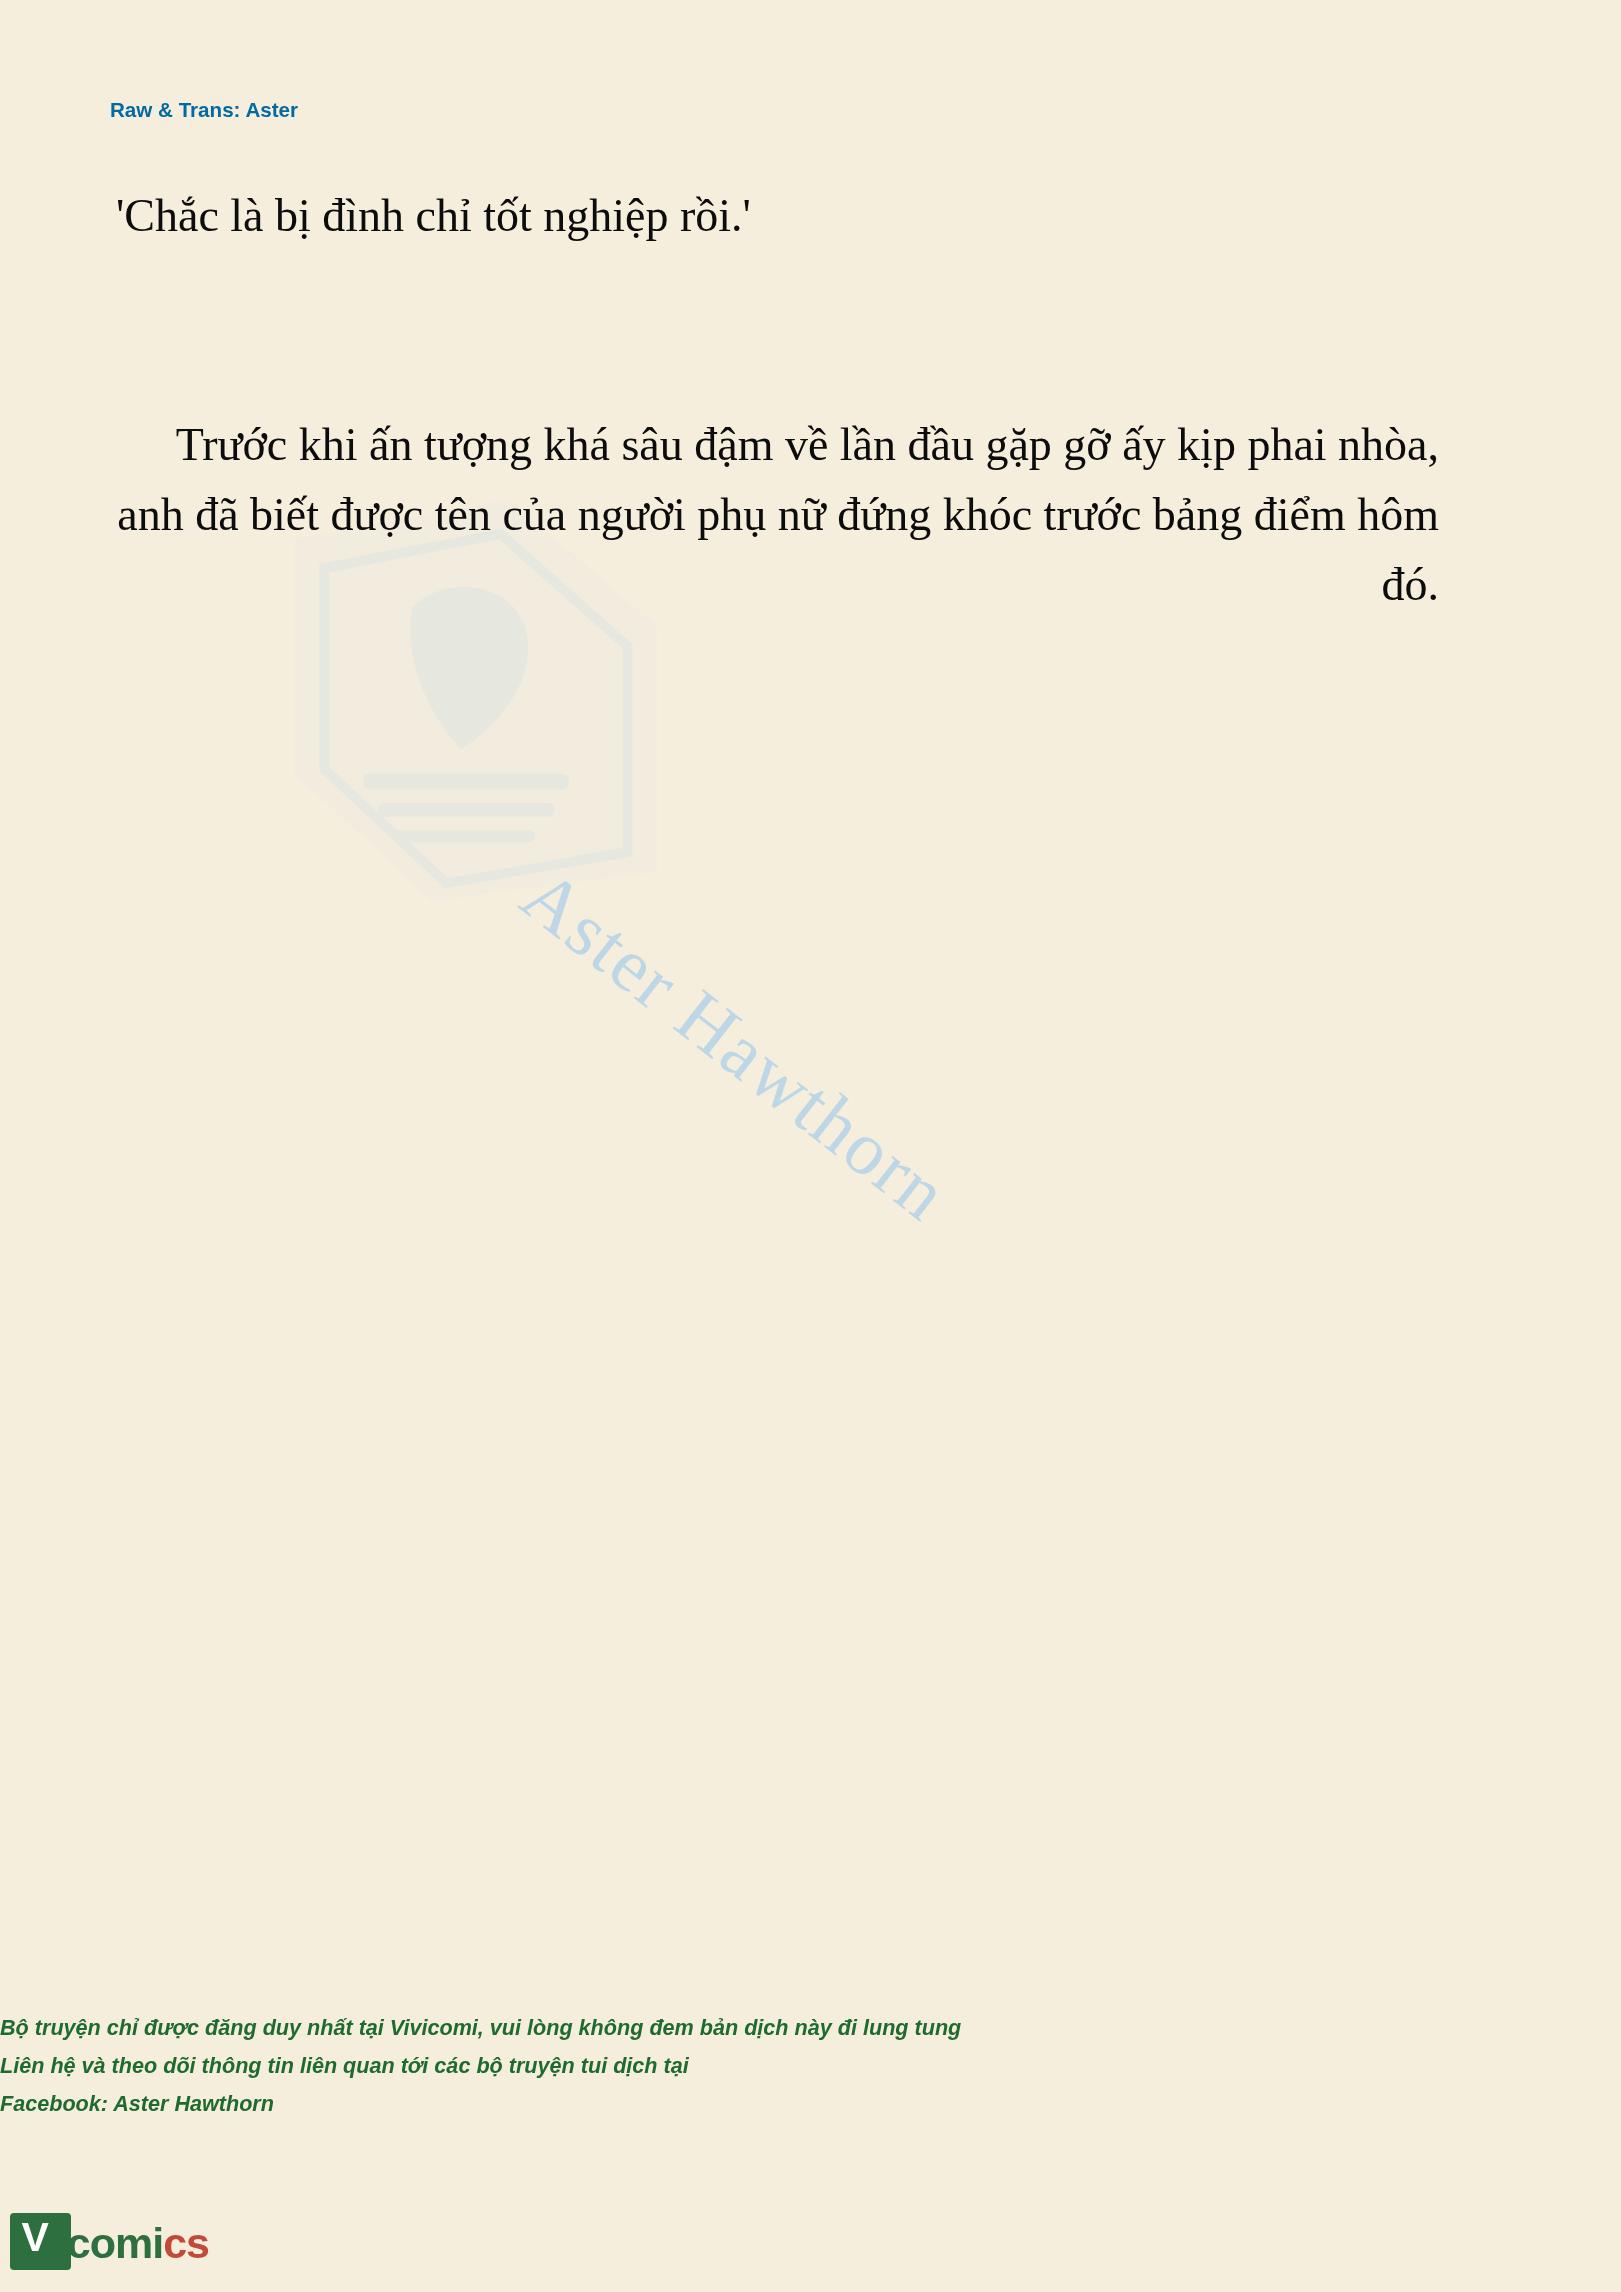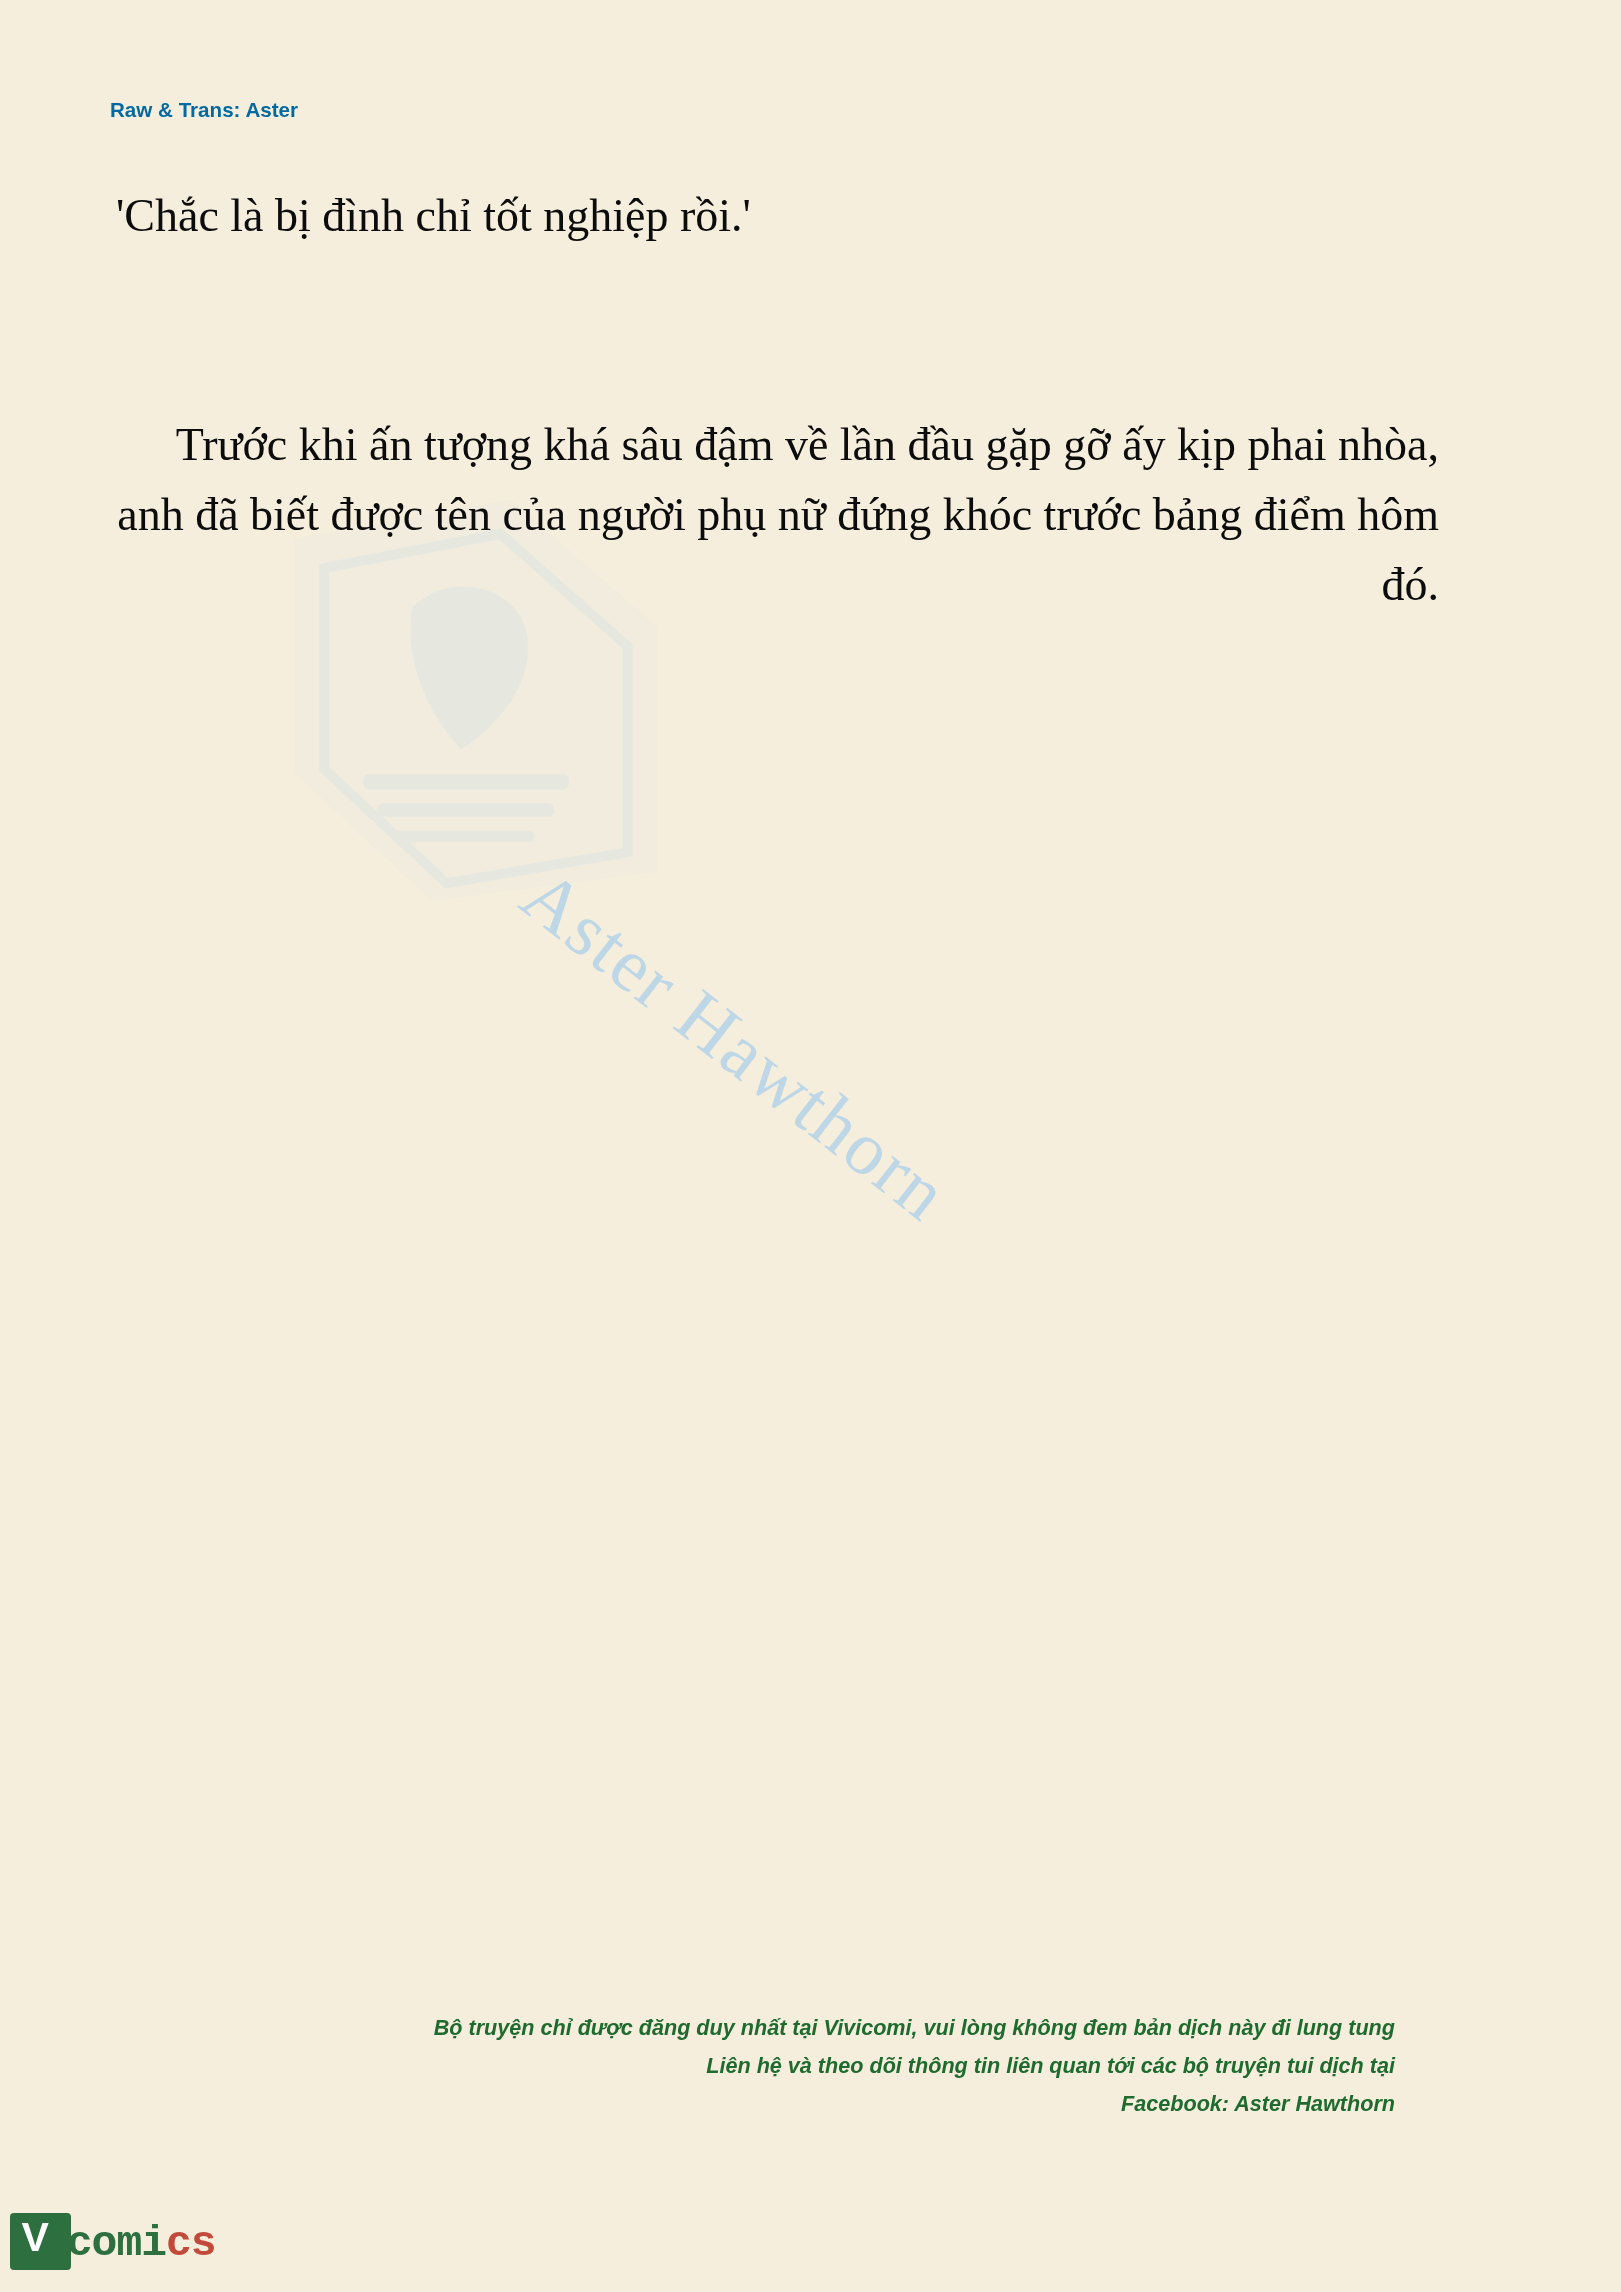--- a/index.html
+++ b/index.html
@@ -88,23 +88,22 @@
   .para .ital {
     font-style: italic;
   }
 
   
   .footer {
     position: absolute;
     left: 0;
     top: 2009px;
     width: 1358px;
-    text-align: right;
+    text-align: left;
     z-index: 3;
-    padding-left: 37px;
   }
   .footer-line {
     font-family: "Liberation Sans", sans-serif;
     font-style: italic;
     font-weight: bold;
     font-size: 21.6px;
     color: #1f6b2f;
     line-height: 1.75;
   }
 
@@ -133,21 +132,21 @@
     font-family: "Liberation Sans", sans-serif;
     font-size: 41px;
     font-weight: bold;
     color: #ffffff;
     line-height: 1;
   }
   .logo-word {
     position: absolute;
     left: 57px;
     top: 13.7px;
-    font-family: Liberation Mono, monospace;
+    font-family: Liberation Sans, sans-serif;
     font-size: 43px;
     font-weight: bold;
     color: #2e6f3f;
     letter-spacing: -1px;
   }
   .logo-word .dots {
     color: #c24a3a;
   }
 </style>
 </head>

